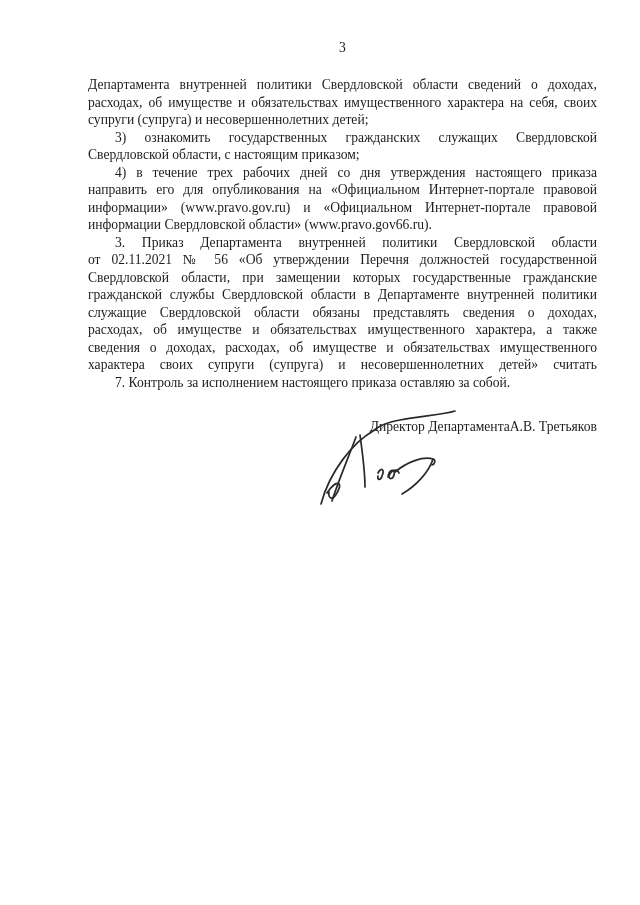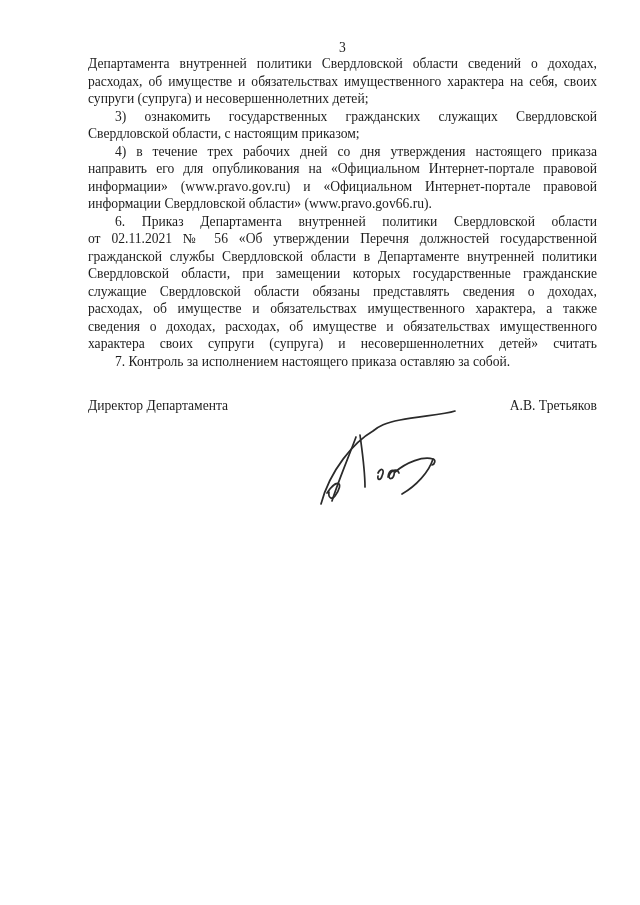--- a/index.html
+++ b/index.html
@@ -17,41 +17,41 @@
     left: 88px;
     top: 40px;
     width: 509px;
   }
   .page-number {
     height: 15px;
     line-height: 15px;
     font-size: 13.6px;
     text-align: center;
   }
-  .paragraphs { }
+  .paragraphs { margin-top: 21px; }
   .para { margin: 0; padding: 0; }
   .tline {
     font-size: 13.6px;
     line-height: 17.5px;
     height: 17.5px;
     white-space: nowrap;
     text-align: justify;
     text-align-last: justify;
   }
   
   .tline.last {
     text-align: right;
     text-align-last: left;
     white-space: normal;
   }
   .tline.first-indent { padding-left: 27px; }
   .signature-row {
     margin-top: 27px;
     display: flex;
-    justify-content: space-between;
+    justify-content: flex-end;
     font-size: 13.6px;
     line-height: 17.5px;
   }
   .sig-svg {
     position: absolute;
     left: 285px;
     top: 398px;
     width: 175px;
     height: 118px;
     pointer-events: none;
@@ -82,24 +82,24 @@
           <div class="tline first-indent">3) ознакомить государственных гражданских служащих Свердловской</div>
           <div class="tline last">Свердловской области, с настоящим приказом;</div>
         </div>
         <div class="para">
           <div class="tline first-indent">4) в течение трех рабочих дней со дня утверждения настоящего приказа</div>
           <div class="tline">направить его для опубликования на «Официальном Интернет-портале правовой</div>
           <div class="tline">информации» (www.pravo.gov.ru) и «Официальном Интернет-портале правовой</div>
           <div class="tline last">информации Свердловской области» (www.pravo.gov66.ru).</div>
         </div>
         <div class="para">
-          <div class="tline first-indent">6. Приказ Департамента внутренней политики Свердловской области</div>
+          <div class="tline first-indent">3. Приказ Департамента внутренней политики Свердловской области</div>
           <div class="tline">от 02.11.2021 № 56 «Об утверждении Перечня должностей государственной</div>
+          <div class="tline">Свердловской области, при замещении которых государственные гражданские</div>
           <div class="tline">гражданской службы Свердловской области в Департаменте внутренней политики</div>
-          <div class="tline">Свердловской области, при замещении которых государственные гражданские</div>
           <div class="tline">служащие Свердловской области обязаны представлять сведения о доходах,</div>
           <div class="tline">расходах, об имуществе и обязательствах имущественного характера, а также</div>
           <div class="tline">сведения о доходах, расходах, об имуществе и обязательствах имущественного</div>
           <div class="tline">характера своих супруги (супруга) и несовершеннолетних детей» считать</div>
         </div>
         <div class="para">
           <div class="tline last first-indent">7. Контроль за исполнением настоящего приказа оставляю за собой.</div>
         </div>
       </div>
 

